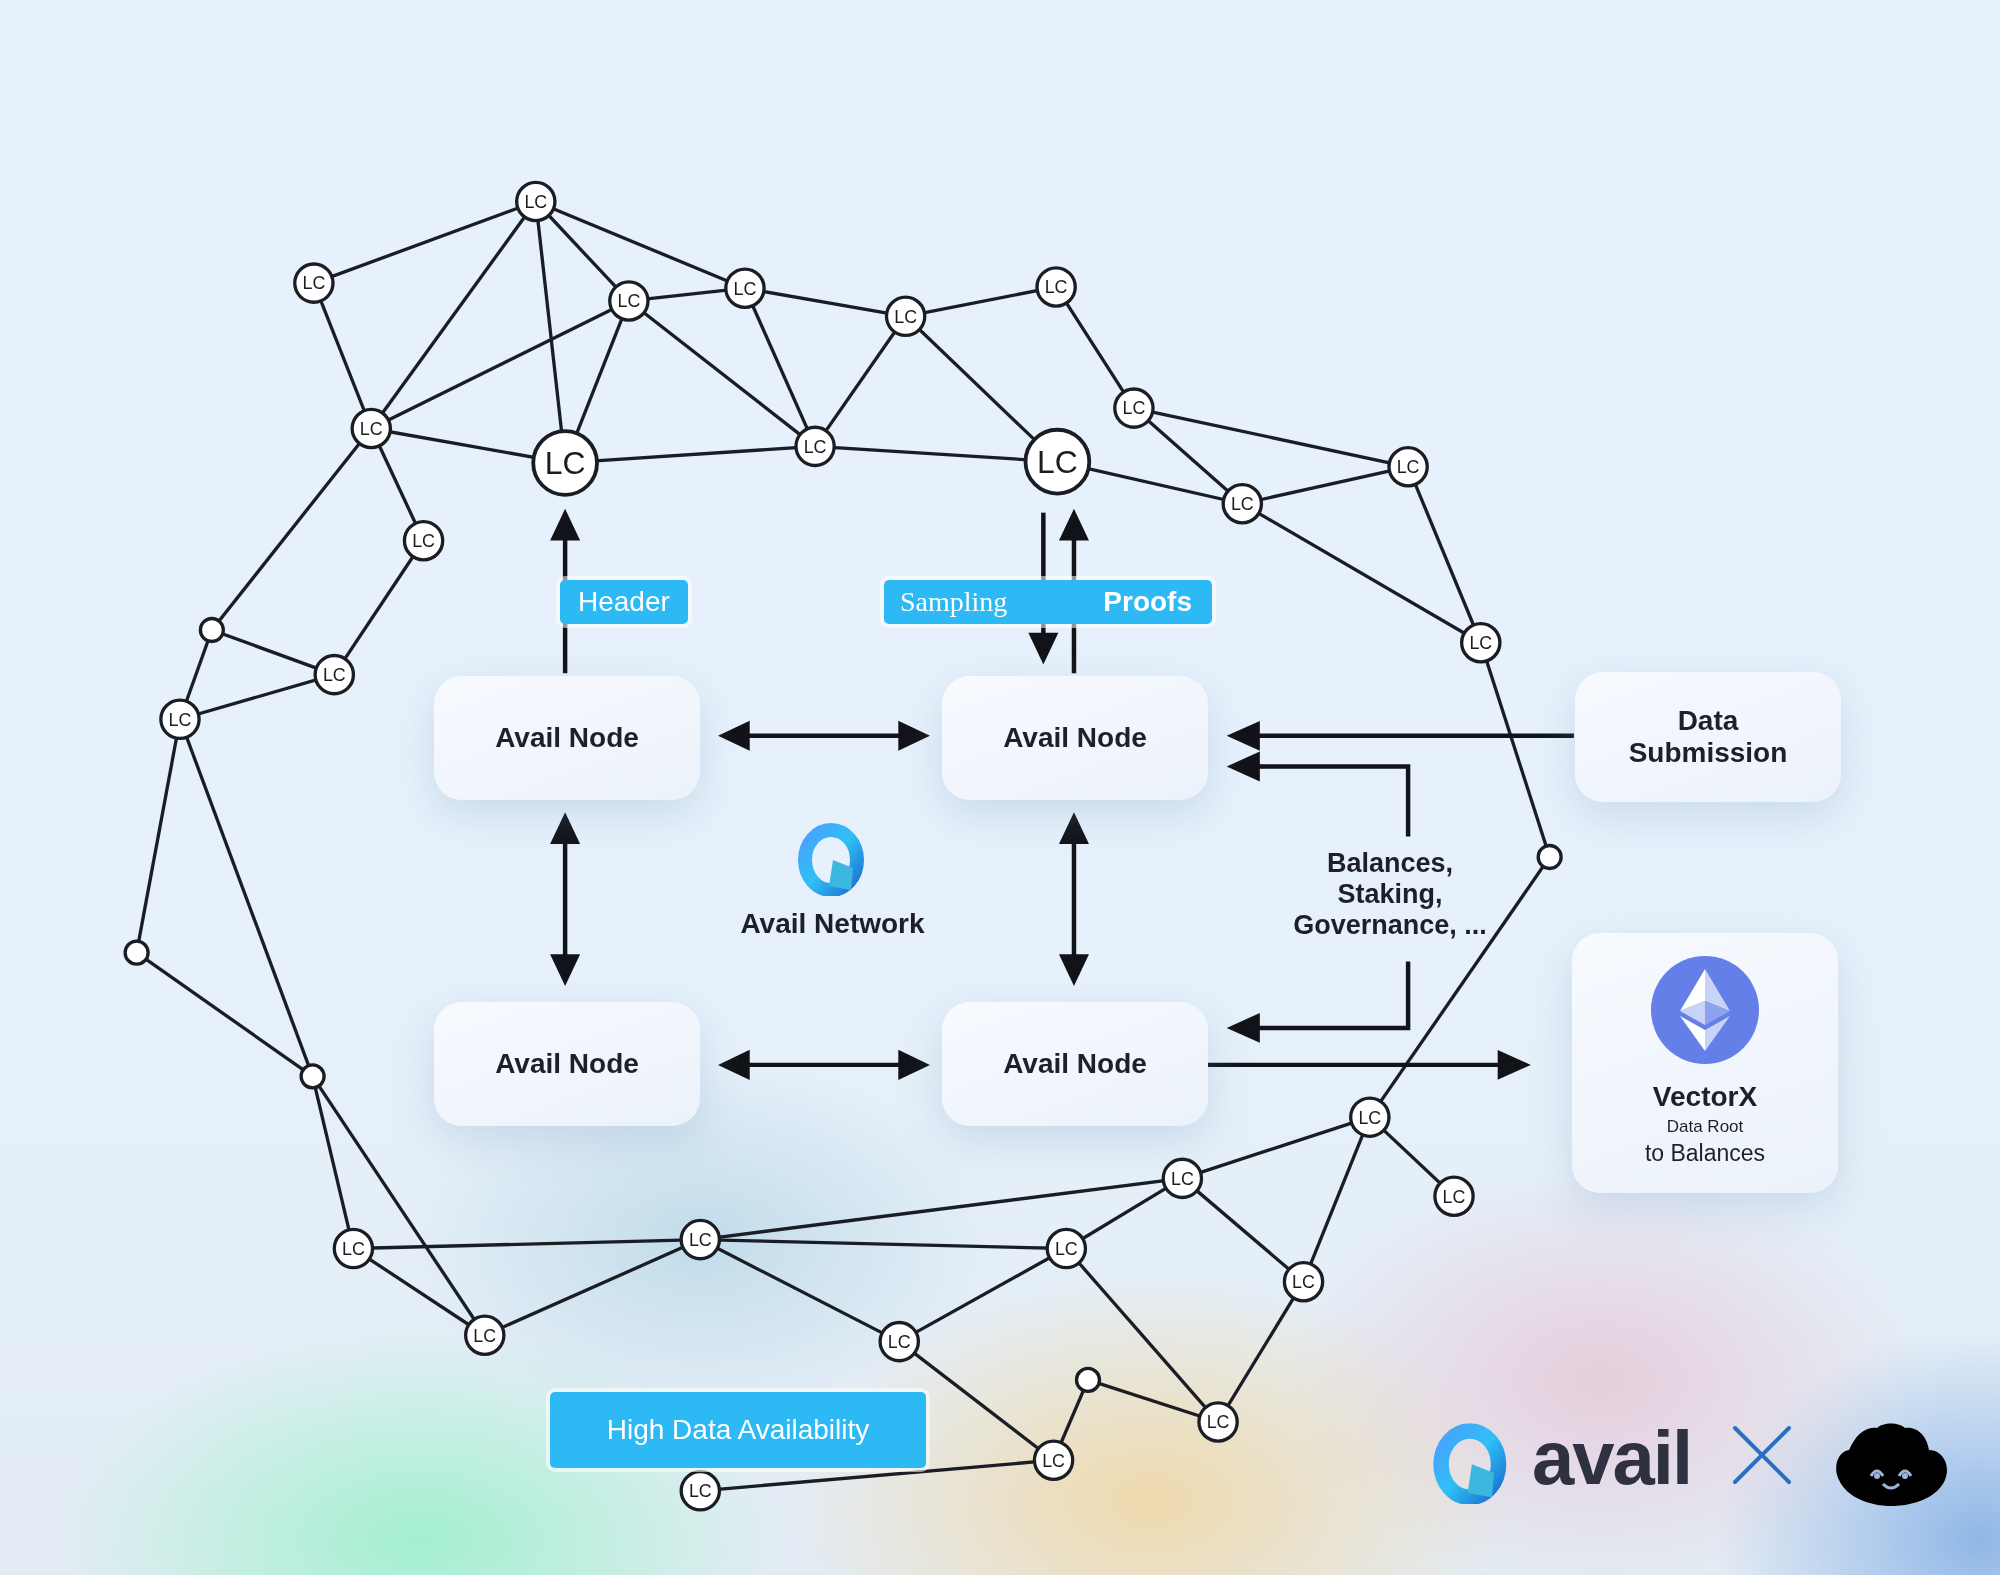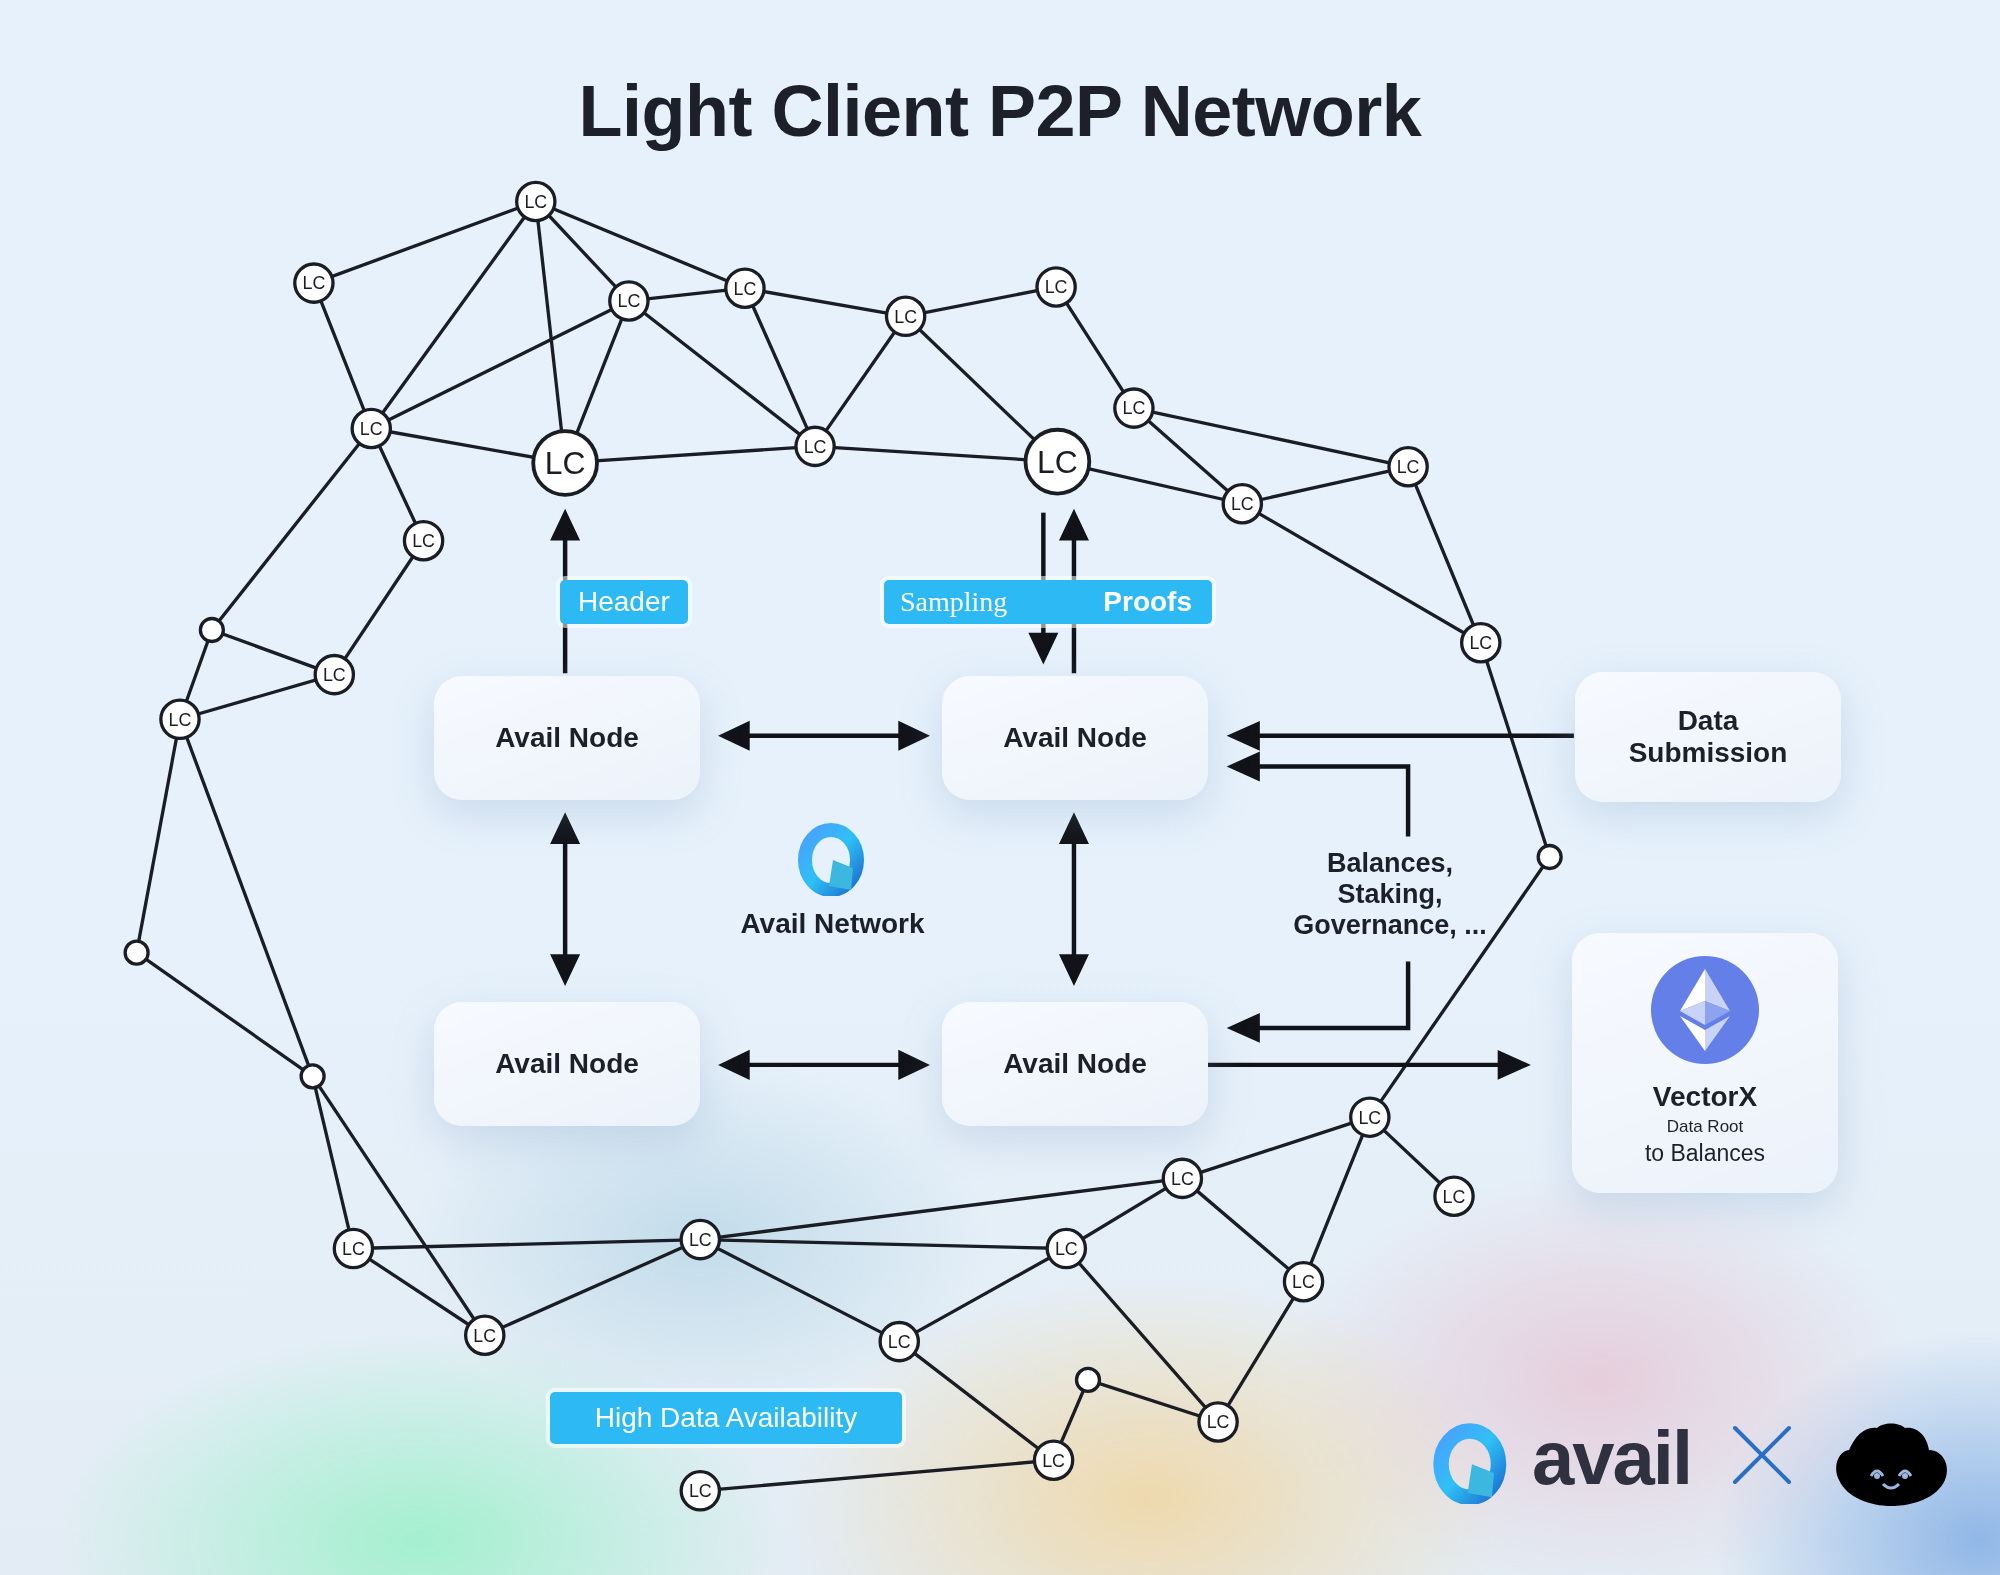--- a/index.html
+++ b/index.html
@@ -35,21 +35,20 @@
   .label-text { position: absolute; color: #1e2029; font-weight: 700; font-size: 27px; text-align: center; line-height: 31px; }
   .net-node text { font-family: "Liberation Sans", sans-serif; }
   .brand { position: absolute; left: 1430px; top: 1420px; height: 90px; display: flex; gap: 18px; }
   .brand-word { font-size: 76px; font-weight: 700; color: #2f3140; letter-spacing: -2px; line-height: 1; }
 </style>
 </head>
 <body>
 
 <div class="canvas">
 
-  <div class="title">Light Client P2P Network</div>
 
   <svg class="net" width="2000" height="1575" viewBox="0 0 1568 1235">
     <g id="edges">
         <line x1="246" y1="222" x2="420" y2="158" stroke="#1b1d24" stroke-width="2.6"></line>
         <line x1="246" y1="222" x2="291" y2="336" stroke="#1b1d24" stroke-width="2.6"></line>
         <line x1="420" y1="158" x2="291" y2="336" stroke="#1b1d24" stroke-width="2.6"></line>
         <line x1="420" y1="158" x2="443" y2="363" stroke="#1b1d24" stroke-width="2.6"></line>
         <line x1="420" y1="158" x2="493" y2="236" stroke="#1b1d24" stroke-width="2.6"></line>
         <line x1="420" y1="158" x2="584" y2="226" stroke="#1b1d24" stroke-width="2.6"></line>
         <line x1="493" y1="236" x2="291" y2="336" stroke="#1b1d24" stroke-width="2.6"></line>
@@ -328,21 +327,21 @@
         <stop offset="0" stop-color="#4aa0ff"></stop>
         <stop offset="0.5" stop-color="#2fc0f5"></stop>
         <stop offset="1" stop-color="#1b6fd0"></stop>
       </linearGradient>
     </defs>
     <ellipse cx="36" cy="40" rx="26" ry="30" fill="none" stroke="url(#ringG)" stroke-width="14"></ellipse>
     <path d="M38 40 L58 48 L56 70 L34 66 Z" fill="#3bb7e0"></path>
   </svg>
   <div class="label-text" style="left:720px; top:908px; width:225px; font-size:28px;">Avail Network</div>
 
-  <div class="pill" style="left:550px; top:1392px; width:344px; padding:4px; text-align:center;">High Data Availability</div>
+  <div class="pill" style="left:550px; top:1392px; width:344px; padding:16px; text-align:center;">High Data Availability</div>
 
   <div class="brand">
     <svg width="84" height="84" viewBox="0 0 76 76">
       <ellipse cx="36" cy="40" rx="26" ry="30" fill="none" stroke="url(#ringG)" stroke-width="14"></ellipse>
       <path d="M38 40 L58 48 L56 70 L34 66 Z" fill="#3bb7e0"></path>
     </svg>
     <span class="brand-word">avail</span>
     <svg width="70" height="70" viewBox="0 0 70 70" style="margin-left:18px;">
       <line x1="8" y1="8" x2="62" y2="62" stroke="#2a6fc4" stroke-width="4" stroke-linecap="round"></line>
       <line x1="62" y1="8" x2="8" y2="62" stroke="#2a6fc4" stroke-width="4" stroke-linecap="round"></line>

